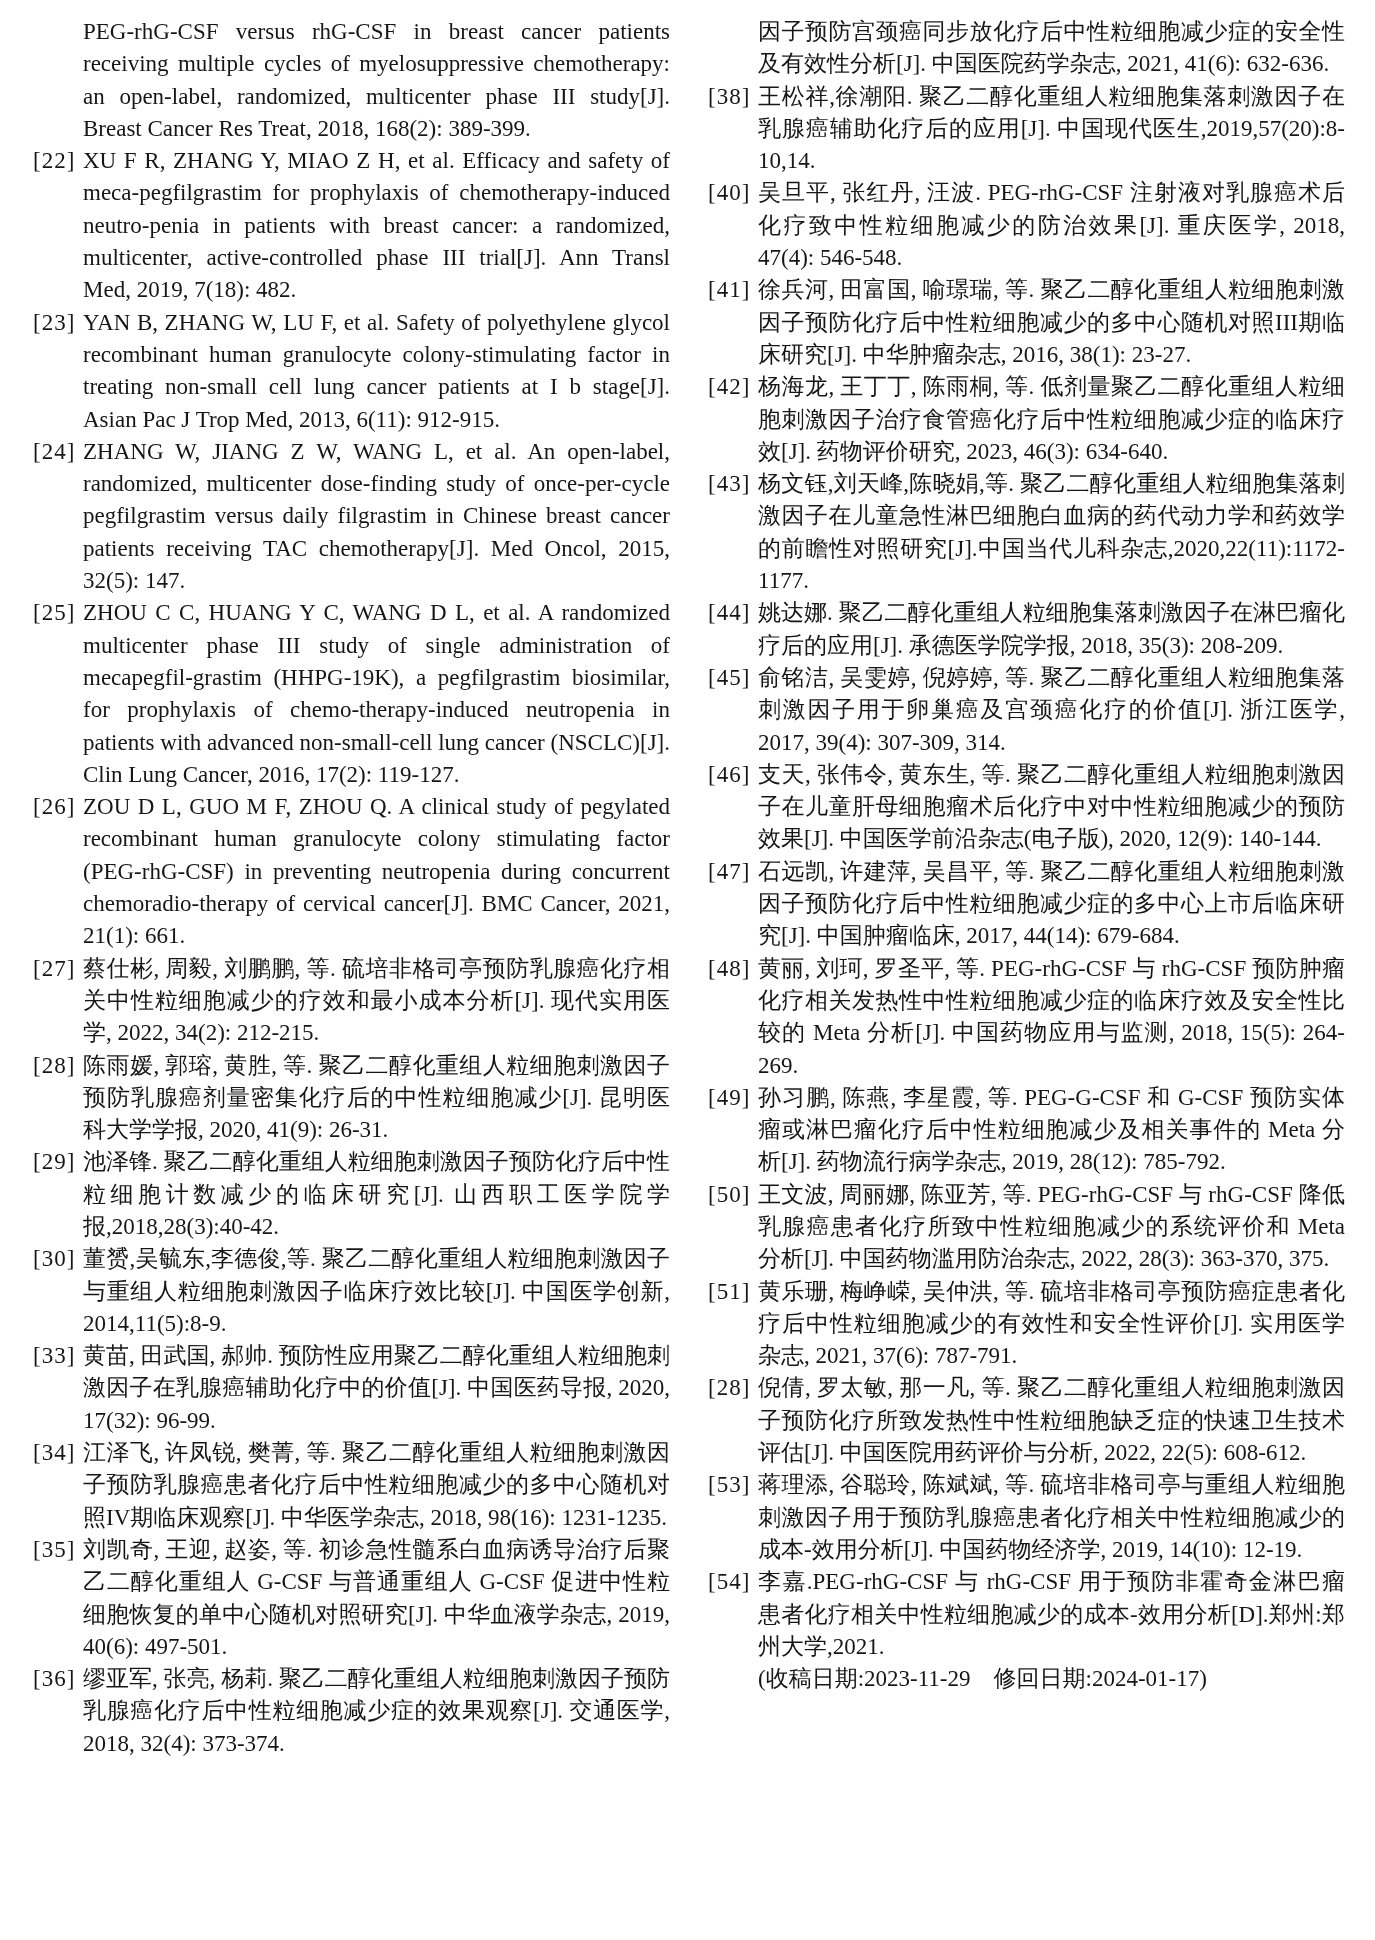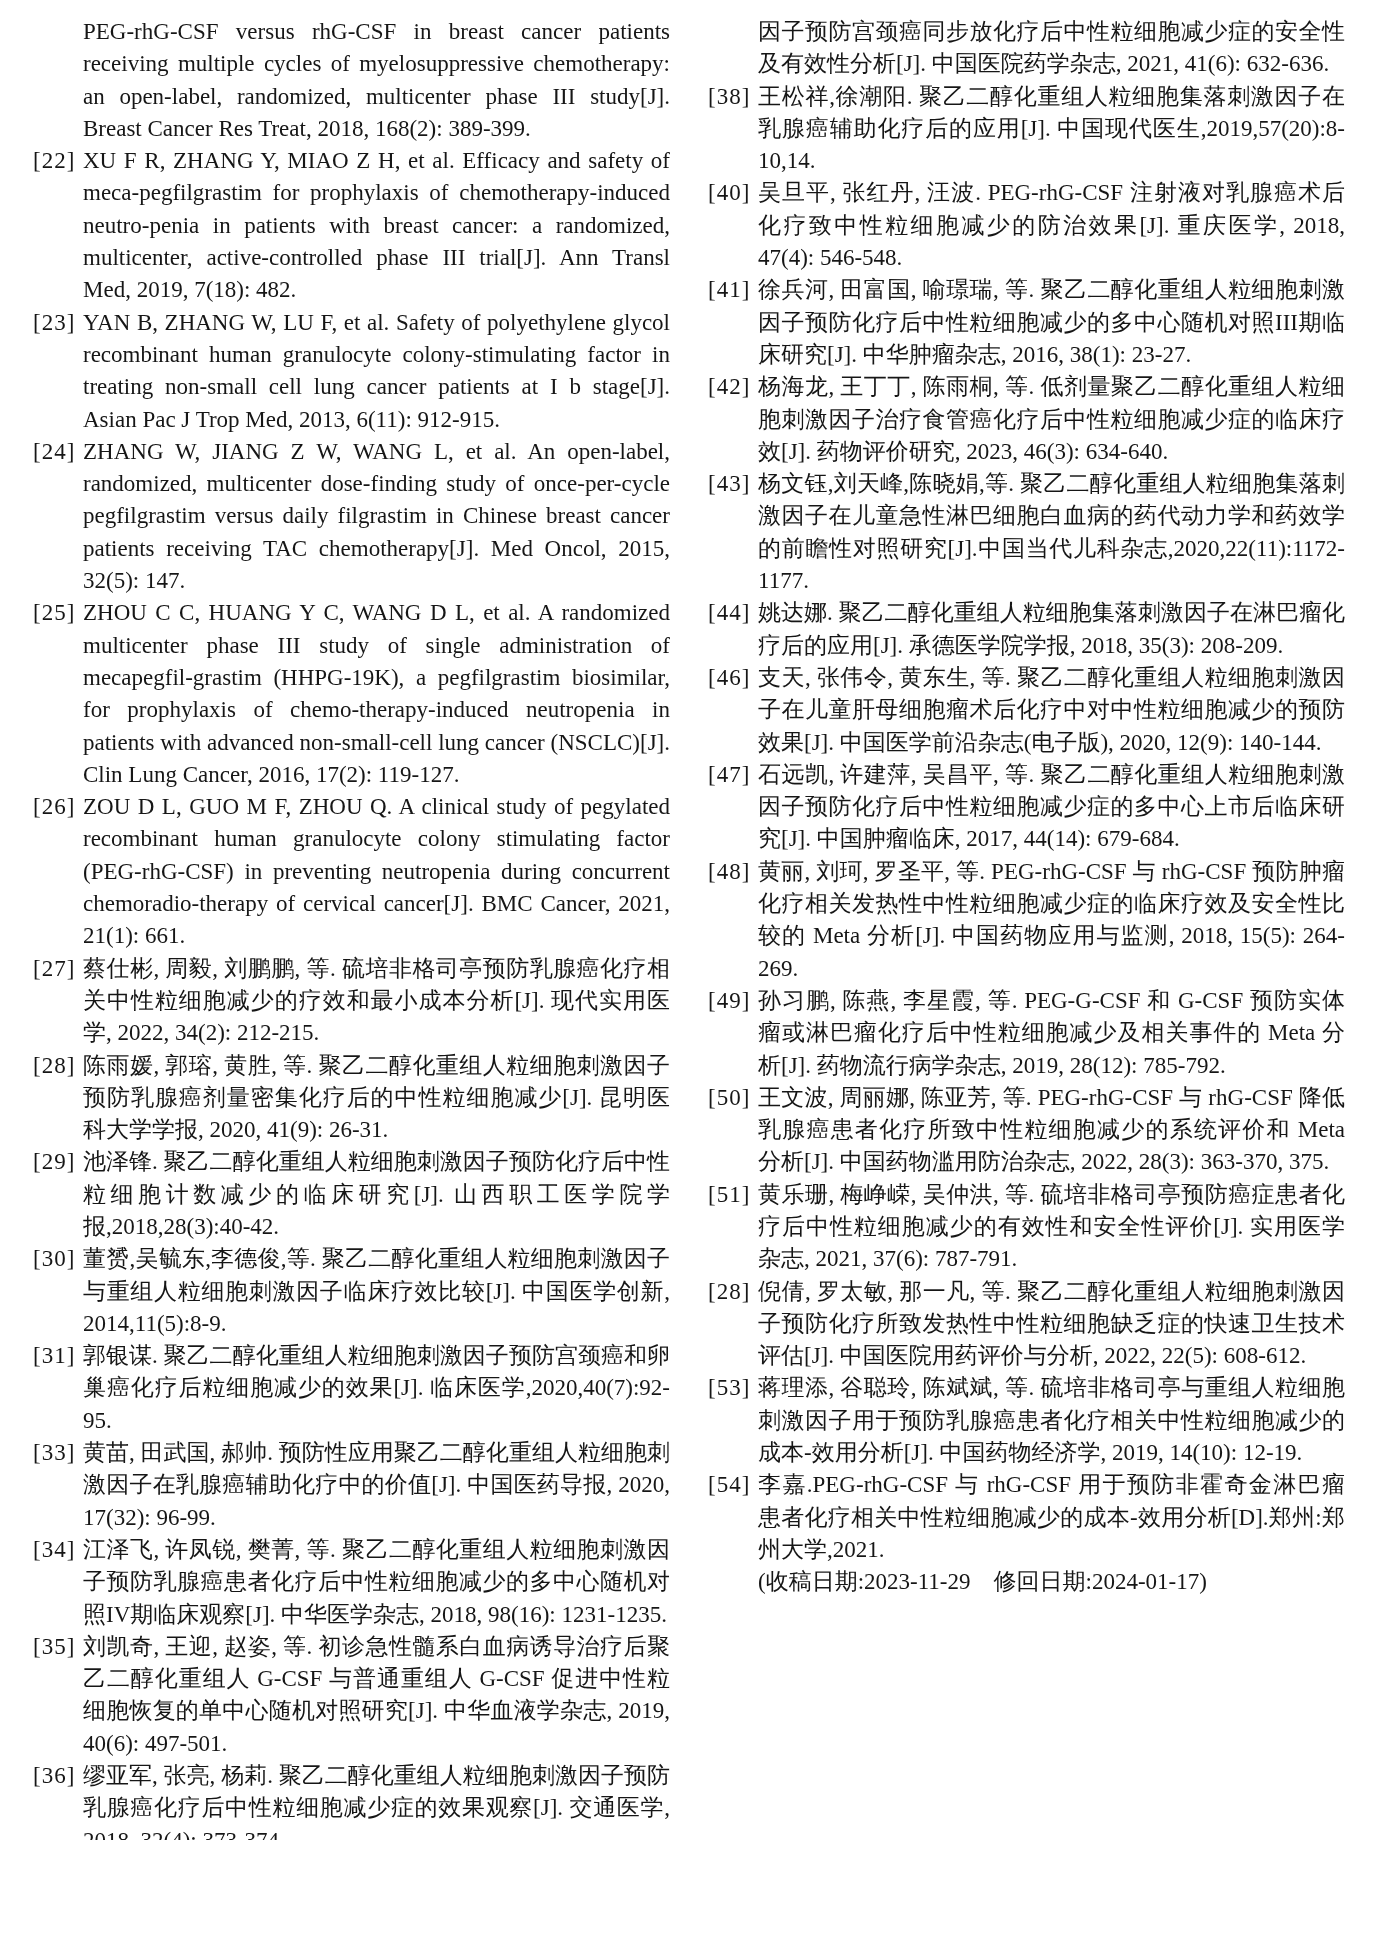--- a/index.html
+++ b/index.html
@@ -63,37 +63,37 @@
         <div class="ref"><span class="num"></span><span>PEG-rhG-CSF versus rhG-CSF in breast cancer patients receiving multiple cycles of myelosuppressive chemotherapy: an open-label, randomized, multicenter phase III study[J]. Breast Cancer Res Treat, 2018, 168(2): 389-399.</span></div>
         <div class="ref"><span class="num">[22]</span><span>XU F R, ZHANG Y, MIAO Z H, et al. Efficacy and safety of meca-pegfilgrastim for prophylaxis of chemotherapy-induced neutro-penia in patients with breast cancer: a randomized, multicenter, active-controlled phase III trial[J]. Ann Transl Med, 2019, 7(18): 482.</span></div>
         <div class="ref"><span class="num">[23]</span><span>YAN B, ZHANG W, LU F, et al. Safety of polyethylene glycol recombinant human granulocyte colony-stimulating factor in treating non-small cell lung cancer patients at I b stage[J]. Asian Pac J Trop Med, 2013, 6(11): 912-915.</span></div>
         <div class="ref"><span class="num">[24]</span><span>ZHANG W, JIANG Z W, WANG L, et al. An open-label, randomized, multicenter dose-finding study of once-per-cycle pegfilgrastim versus daily filgrastim in Chinese breast cancer patients receiving TAC chemotherapy[J]. Med Oncol, 2015, 32(5): 147.</span></div>
         <div class="ref"><span class="num">[25]</span><span>ZHOU C C, HUANG Y C, WANG D L, et al. A randomized multicenter phase III study of single administration of mecapegfil-grastim (HHPG-19K), a pegfilgrastim biosimilar, for prophylaxis of chemo-therapy-induced neutropenia in patients with advanced non-small-cell lung cancer (NSCLC)[J]. Clin Lung Cancer, 2016, 17(2): 119-127.</span></div>
         <div class="ref"><span class="num">[26]</span><span>ZOU D L, GUO M F, ZHOU Q. A clinical study of pegylated recombinant human granulocyte colony stimulating factor (PEG-rhG-CSF) in preventing neutropenia during concurrent chemoradio-therapy of cervical cancer[J]. BMC Cancer, 2021, 21(1): 661.</span></div>
         <div class="ref"><span class="num">[27]</span><span>蔡仕彬, 周毅, 刘鹏鹏, 等. 硫培非格司亭预防乳腺癌化疗相关中性粒细胞减少的疗效和最小成本分析[J]. 现代实用医学, 2022, 34(2): 212-215.</span></div>
         <div class="ref"><span class="num">[28]</span><span>陈雨媛, 郭瑢, 黄胜, 等. 聚乙二醇化重组人粒细胞刺激因子预防乳腺癌剂量密集化疗后的中性粒细胞减少[J]. 昆明医科大学学报, 2020, 41(9): 26-31.</span></div>
         <div class="ref"><span class="num">[29]</span><span>池泽锋. 聚乙二醇化重组人粒细胞刺激因子预防化疗后中性粒细胞计数减少的临床研究[J]. 山西职工医学院学报,2018,28(3):40-42.</span></div>
         <div class="ref"><span class="num">[30]</span><span>董赟,吴毓东,李德俊,等. 聚乙二醇化重组人粒细胞刺激因子与重组人粒细胞刺激因子临床疗效比较[J]. 中国医学创新, 2014,11(5):8-9.</span></div>
-        <div class="ref"><span class="num">[31]</span><span>郭银谋. 聚乙二醇化重组人粒细胞刺激因子预防宫颈癌和卵巢癌化疗后粒细胞减少的效果[J]. 临床医学,2020,40(7):92-95.</span></div>
         <div class="ref"><span class="num">[33]</span><span>黄苗, 田武国, 郝帅. 预防性应用聚乙二醇化重组人粒细胞刺激因子在乳腺癌辅助化疗中的价值[J]. 中国医药导报, 2020, 17(32): 96-99.</span></div>
         <div class="ref"><span class="num">[34]</span><span>江泽飞, 许凤锐, 樊菁, 等. 聚乙二醇化重组人粒细胞刺激因子预防乳腺癌患者化疗后中性粒细胞减少的多中心随机对照IV期临床观察[J]. 中华医学杂志, 2018, 98(16): 1231-1235.</span></div>
         <div class="ref"><span class="num">[35]</span><span>刘凯奇, 王迎, 赵姿, 等. 初诊急性髓系白血病诱导治疗后聚乙二醇化重组人 G-CSF 与普通重组人 G-CSF 促进中性粒细胞恢复的单中心随机对照研究[J]. 中华血液学杂志, 2019, 40(6): 497-501.</span></div>
         <div class="ref"><span class="num">[36]</span><span>缪亚军, 张亮, 杨莉. 聚乙二醇化重组人粒细胞刺激因子预防乳腺癌化疗后中性粒细胞减少症的效果观察[J]. 交通医学, 2018, 32(4): 373-374.</span></div>
       </div>
   </div>
 
   <div class="col" id="col-right">
     <div id="refs-right">
         <div class="ref"><span class="num"></span><span>因子预防宫颈癌同步放化疗后中性粒细胞减少症的安全性及有效性分析[J]. 中国医院药学杂志, 2021, 41(6): 632-636.</span></div>
         <div class="ref"><span class="num">[38]</span><span>王松祥,徐潮阳. 聚乙二醇化重组人粒细胞集落刺激因子在乳腺癌辅助化疗后的应用[J]. 中国现代医生,2019,57(20):8-10,14.</span></div>
         <div class="ref"><span class="num">[40]</span><span>吴旦平, 张红丹, 汪波. PEG-rhG-CSF 注射液对乳腺癌术后化疗致中性粒细胞减少的防治效果[J]. 重庆医学, 2018, 47(4): 546-548.</span></div>
         <div class="ref"><span class="num">[41]</span><span>徐兵河, 田富国, 喻璟瑞, 等. 聚乙二醇化重组人粒细胞刺激因子预防化疗后中性粒细胞减少的多中心随机对照III期临床研究[J]. 中华肿瘤杂志, 2016, 38(1): 23-27.</span></div>
         <div class="ref"><span class="num">[42]</span><span>杨海龙, 王丁丁, 陈雨桐, 等. 低剂量聚乙二醇化重组人粒细胞刺激因子治疗食管癌化疗后中性粒细胞减少症的临床疗效[J]. 药物评价研究, 2023, 46(3): 634-640.</span></div>
         <div class="ref"><span class="num">[43]</span><span>杨文钰,刘天峰,陈晓娟,等. 聚乙二醇化重组人粒细胞集落刺激因子在儿童急性淋巴细胞白血病的药代动力学和药效学的前瞻性对照研究[J].中国当代儿科杂志,2020,22(11):1172-1177.</span></div>
         <div class="ref"><span class="num">[44]</span><span>姚达娜. 聚乙二醇化重组人粒细胞集落刺激因子在淋巴瘤化疗后的应用[J]. 承德医学院学报, 2018, 35(3): 208-209.</span></div>
+        <div class="ref"><span class="num">[45]</span><span>俞铭洁, 吴雯婷, 倪婷婷, 等. 聚乙二醇化重组人粒细胞集落刺激因子用于卵巢癌及宫颈癌化疗的价值[J]. 浙江医学, 2017, 39(4): 307-309, 314.</span></div>
         <div class="ref"><span class="num">[46]</span><span>支天, 张伟令, 黄东生, 等. 聚乙二醇化重组人粒细胞刺激因子在儿童肝母细胞瘤术后化疗中对中性粒细胞减少的预防效果[J]. 中国医学前沿杂志(电子版), 2020, 12(9): 140-144.</span></div>
         <div class="ref"><span class="num">[47]</span><span>石远凯, 许建萍, 吴昌平, 等. 聚乙二醇化重组人粒细胞刺激因子预防化疗后中性粒细胞减少症的多中心上市后临床研究[J]. 中国肿瘤临床, 2017, 44(14): 679-684.</span></div>
         <div class="ref"><span class="num">[48]</span><span>黄丽, 刘珂, 罗圣平, 等. PEG-rhG-CSF 与 rhG-CSF 预防肿瘤化疗相关发热性中性粒细胞减少症的临床疗效及安全性比较的 Meta 分析[J]. 中国药物应用与监测, 2018, 15(5): 264-269.</span></div>
         <div class="ref"><span class="num">[49]</span><span>孙习鹏, 陈燕, 李星霞, 等. PEG-G-CSF 和 G-CSF 预防实体瘤或淋巴瘤化疗后中性粒细胞减少及相关事件的 Meta 分析[J]. 药物流行病学杂志, 2019, 28(12): 785-792.</span></div>
         <div class="ref"><span class="num">[50]</span><span>王文波, 周丽娜, 陈亚芳, 等. PEG-rhG-CSF 与 rhG-CSF 降低乳腺癌患者化疗所致中性粒细胞减少的系统评价和 Meta 分析[J]. 中国药物滥用防治杂志, 2022, 28(3): 363-370, 375.</span></div>
         <div class="ref"><span class="num">[51]</span><span>黄乐珊, 梅峥嵘, 吴仲洪, 等. 硫培非格司亭预防癌症患者化疗后中性粒细胞减少的有效性和安全性评价[J]. 实用医学杂志, 2021, 37(6): 787-791.</span></div>
         <div class="ref"><span class="num">[28]</span><span>倪倩, 罗太敏, 那一凡, 等. 聚乙二醇化重组人粒细胞刺激因子预防化疗所致发热性中性粒细胞缺乏症的快速卫生技术评估[J]. 中国医院用药评价与分析, 2022, 22(5): 608-612.</span></div>
         <div class="ref"><span class="num">[53]</span><span>蒋理添, 谷聪玲, 陈斌斌, 等. 硫培非格司亭与重组人粒细胞刺激因子用于预防乳腺癌患者化疗相关中性粒细胞减少的成本-效用分析[J]. 中国药物经济学, 2019, 14(10): 12-19.</span></div>
         <div class="ref"><span class="num">[54]</span><span>李嘉.PEG-rhG-CSF 与 rhG-CSF 用于预防非霍奇金淋巴瘤患者化疗相关中性粒细胞减少的成本-效用分析[D].郑州:郑州大学,2021.</span></div>
       </div>

